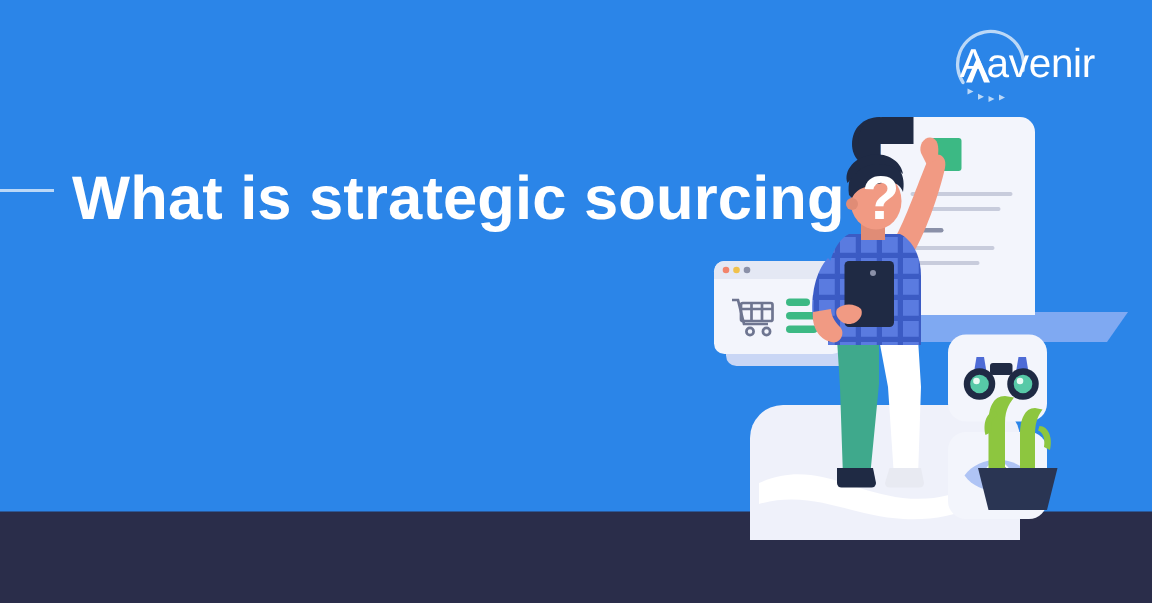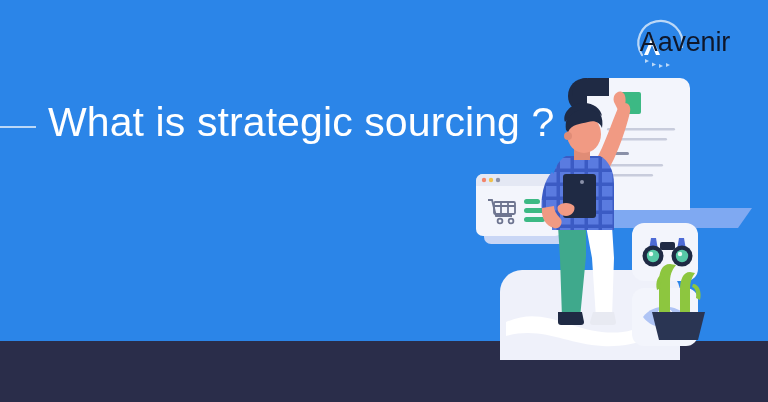--- a/index.html
+++ b/index.html
@@ -17,31 +17,31 @@
     position:absolute;left:0;bottom:0;width:768px;height:61px;
     background:#2A2D4A;
   }
   
   .logo{
     position:absolute;right:38px;top:20px;
     display:flex;align-items:center;height:44px;
   }
   .logo-mark{position:absolute;left:-6px;top:-9px;width:62px;height:62px;}
   .logo-text{
-    position:relative;color:#0f172a;font-size:27px;letter-spacing:-0.2px;
+    position:relative;color:#ffffff;font-size:27px;letter-spacing:-0.2px;
     font-family:"Liberation Sans",sans-serif;line-height:1;white-space:nowrap;
   }
   
   .headline-dash{
     position:absolute;left:0;top:126px;width:36px;height:2px;
     background:#BBD8F7;
   }
   .title{
-    position:absolute;left:48px;top:99px;
-    color:#FFFFFF;font-size:41px;font-weight:400;line-height:1.15;
+    position:absolute;left:48px;top:109px;
+    color:#FFFFFF;font-size:41px;font-weight:700;line-height:1.15;
     white-space:nowrap;letter-spacing:0.1px;
   }
   .subtitle{
     position:absolute;left:41px;top:170px;
     color:#EAF2FD;font-size:19px;font-weight:400;line-height:1.3;
     white-space:nowrap;letter-spacing:0.1px;
   }
   .art{position:absolute;left:462px;top:60px;width:306px;height:300px;}
 </style>
 </head>

